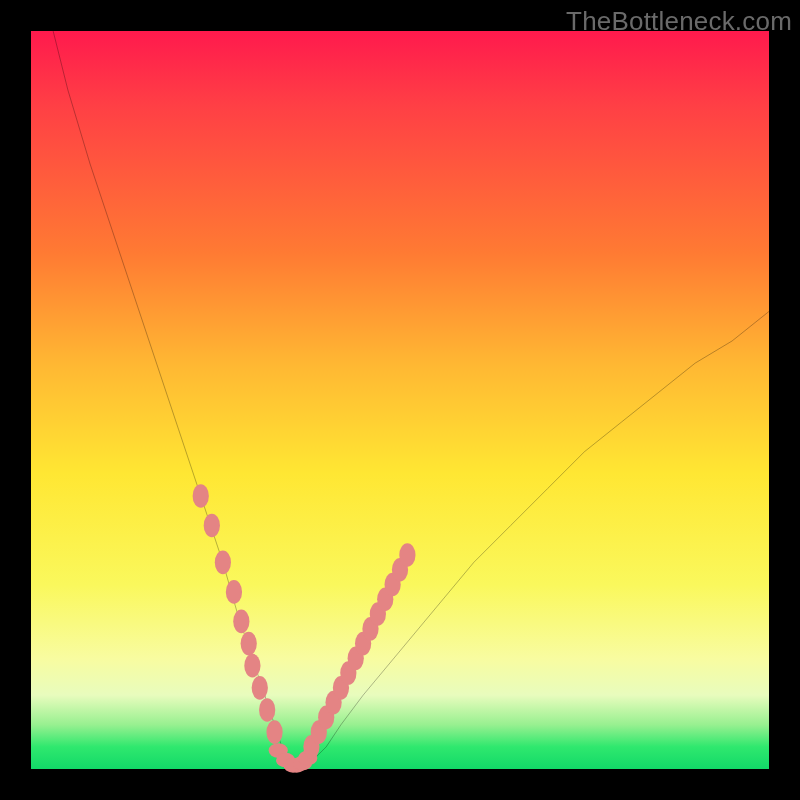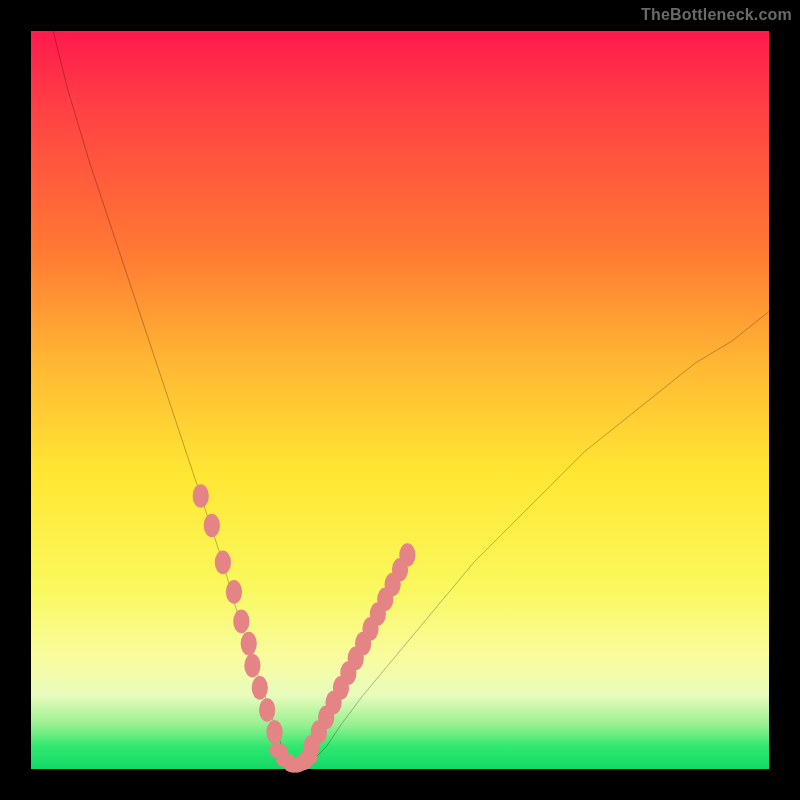--- a/index.html
+++ b/index.html
@@ -34,22 +34,22 @@
       #e8fcbd 90%,
       #98f090 94%,
       #2fe86e 97%,
       #12d968 100%);
   }
   .watermark {
     position: absolute;
     top: 6px;
     right: 8px;
     color: #6a6a6a;
-    font-size: 16px;
-    font-weight: 700;
+    font-size: 26px;
+    font-weight: 400;
     letter-spacing: 0.2px;
     user-select: none;
   }
   svg.curve {
     position: absolute;
     inset: 0;
     width: 100%;
     height: 100%;
     overflow: visible;
   }

